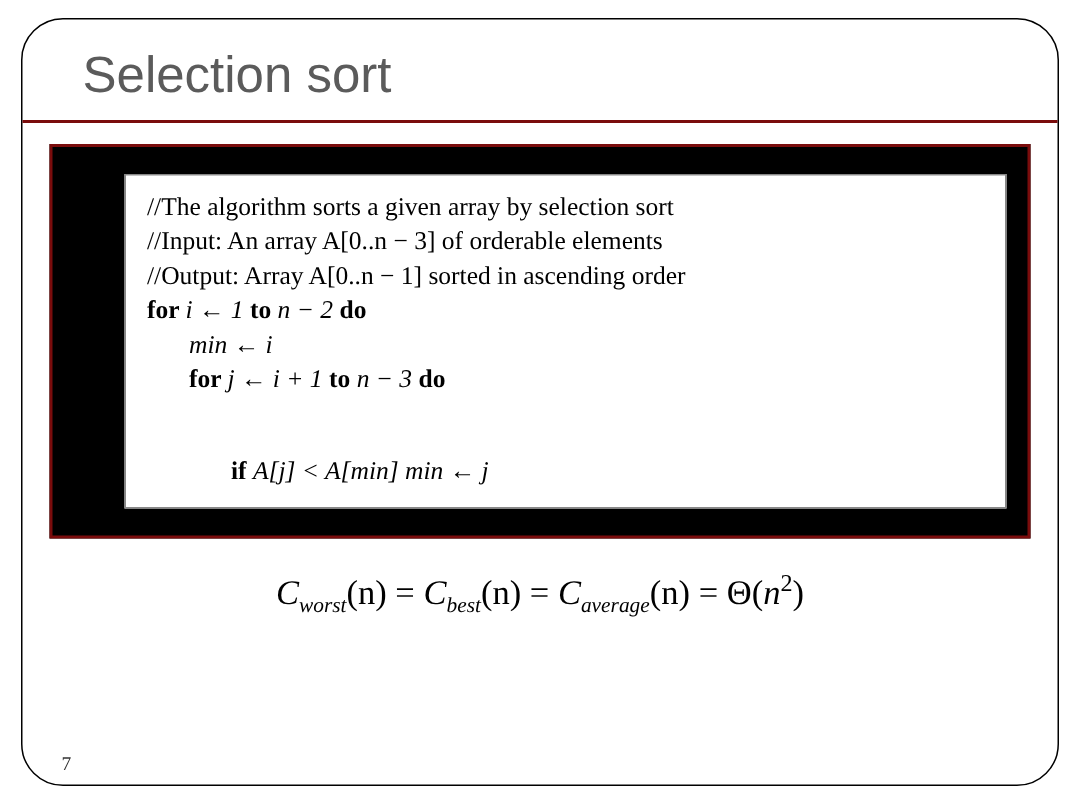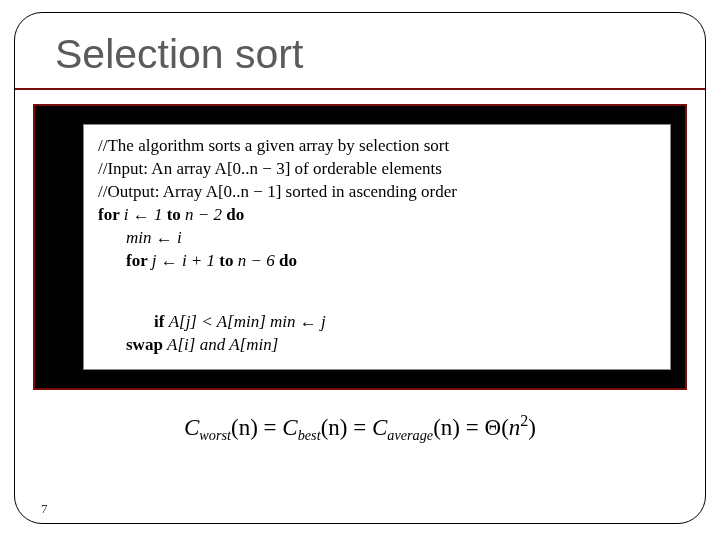--- a/index.html
+++ b/index.html
@@ -15,21 +15,21 @@
     position: absolute;
     top: 12px;
     left: 14px;
     right: 14px;
     bottom: 16px;
     border: 1.5px solid #000;
     border-radius: 28px;
     padding: 18px 0 0 0;
   }
   .title {
-    font-size: 41px;
+    font-size: 34px;
     color: #5b5b5b;
     font-weight: 400;
     padding-left: 40px;
     margin-bottom: 10px;
   }
   .hr {
     border: none;
     border-top: 2px solid #7a0c0c;
     margin: 0 0 0 0;
     width: 100%;
@@ -85,27 +85,24 @@
   <div class="code-wrap">
     <div class="code-box">
       <div class="line">//The algorithm sorts a given array by selection sort</div>
       <div class="line">//Input: An array A[0..n − 3] of orderable elements</div>
       <div class="line">//Output: Array A[0..n − 1] sorted in ascending order</div>
       <div class="line">
         <span class="bold">for </span><span class="ital">i ← 1 </span><span class="bold">to</span><span class="ital"> n − 2 </span><span class="bold">do</span>
       </div>
       <div class="line i1 ital">min ← i</div>
       <div class="line i1">
-        <span class="bold">for </span><span class="ital">j ← i + 1 </span><span class="bold">to</span><span class="ital"> n − 6 </span><span class="bold">do</span>
+        <span class="bold">for </span><span class="ital">j ← i + 1 </span><span class="bold">to</span><span class="ital"> n − 3 </span><span class="bold">do</span>
       </div>
       <div class="line i2">
         <span class="bold">if </span><span class="ital"> A[j] &lt; A[min]    min ← j</span>
-      </div>
-      <div class="line i1">
-        <span class="bold">swap </span><span class="ital">A[i] and A[min]</span>
       </div>
     </div>
   </div>
 
   <div class="equation">
     <span>C</span><sub>worst</sub><span class="rm">(n)</span><span class="rm"> = </span><span>C</span><sub>best</sub><span class="rm">(n)</span><span class="rm"> = </span><span>C</span><sub>average</sub><span class="rm">(n)</span><span class="rm"> = </span><span class="rm">Θ</span><span class="rm">(</span><span>n</span><sup>2</sup><span class="rm">)</span>
   </div>
 
   <div class="page-num">7</div>
 </div>

